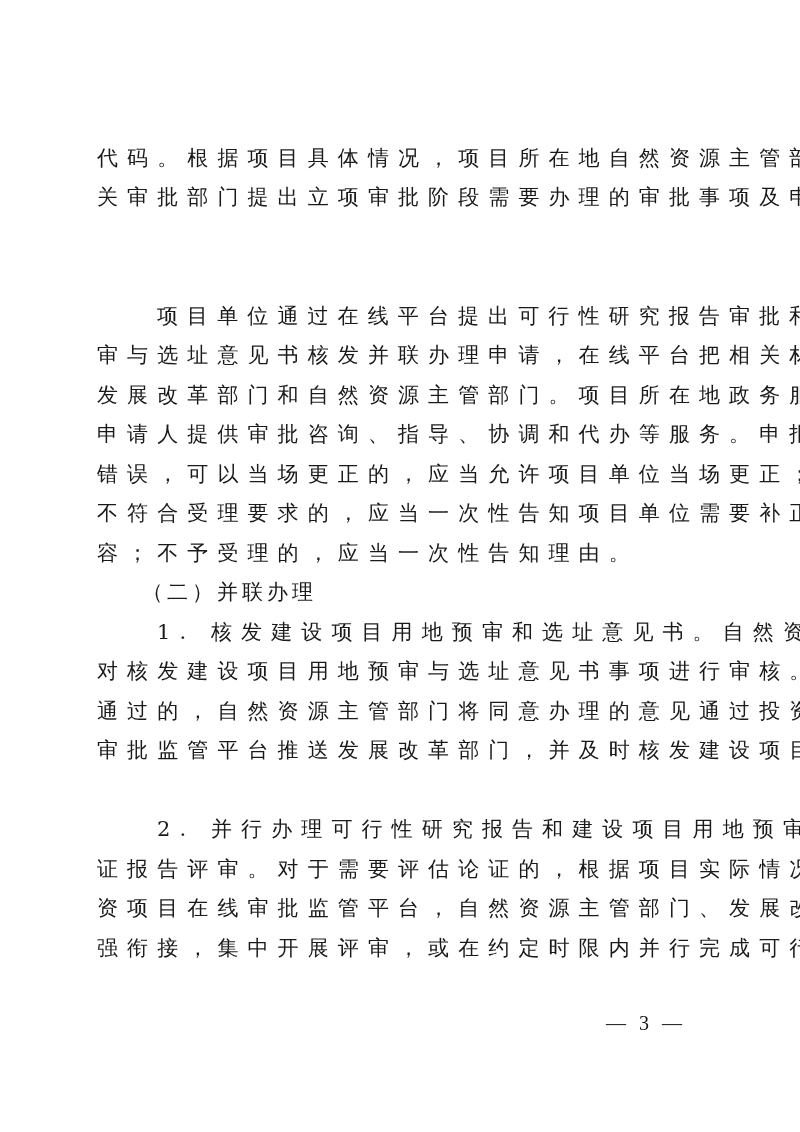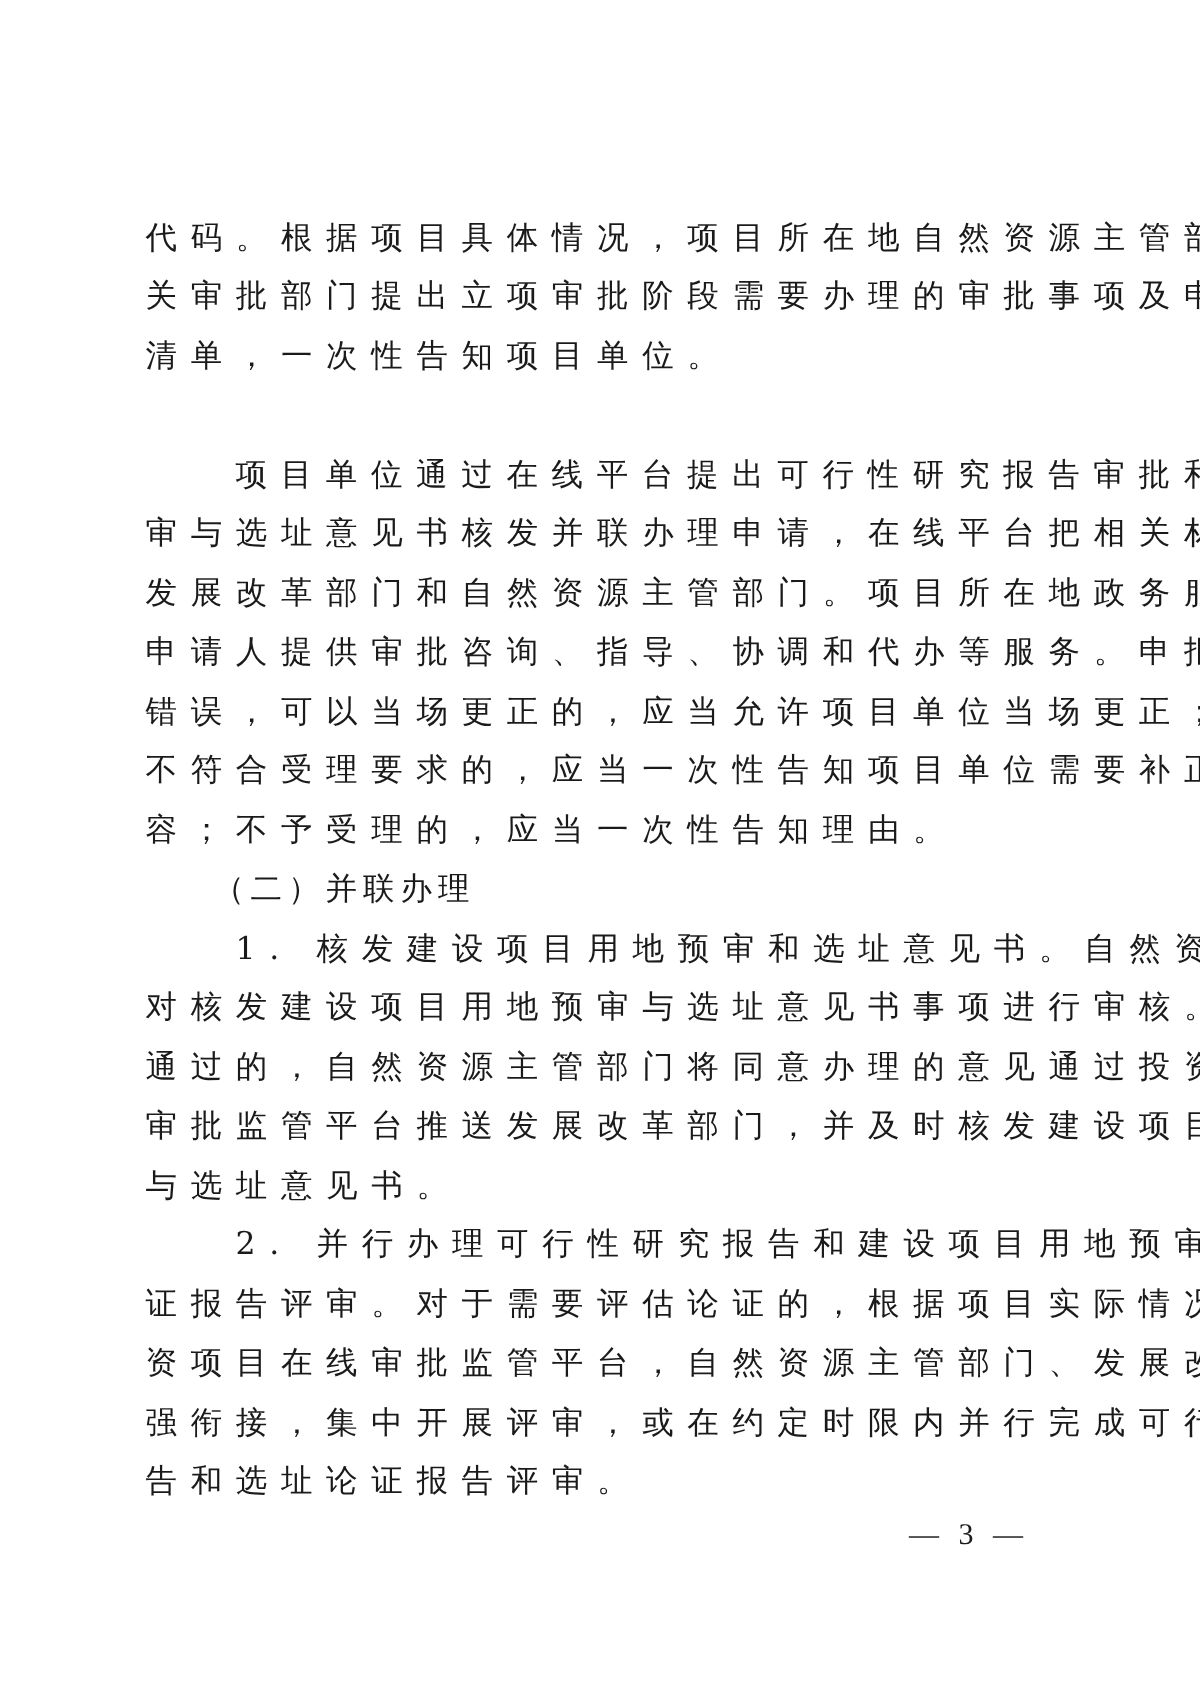--- a/index.html
+++ b/index.html
@@ -28,34 +28,31 @@
     color: #1a1a1a;
     letter-spacing: 4px;
   }
 </style>
 </head>
 <body>
 
 <div class="page">
   <div class="line" style="top:143px">代码。根据项目具体情况，项目所在地自然资源主管部门组织有</div>
   <div class="line" style="top:182px">关审批部门提出立项审批阶段需要办理的审批事项及申报材料</div>
-  <div class="line" style="top:222px">清单，一次性告知项目单位。</div>
   <div class="line indent" style="top:301px">项目单位通过在线平台提出可行性研究报告审批和用地预</div>
   <div class="line" style="top:340px">审与选址意见书核发并联办理申请，在线平台把相关材料推送给</div>
   <div class="line" style="top:380px">发展改革部门和自然资源主管部门。项目所在地政务服务大厅为</div>
   <div class="line" style="top:419px">申请人提供审批咨询、指导、协调和代办等服务。申报材料存在</div>
   <div class="line" style="top:459px">错误，可以当场更正的，应当允许项目单位当场更正；申报材料</div>
   <div class="line" style="top:498px">不符合受理要求的，应当一次性告知项目单位需要补正的全部内</div>
   <div class="line heading" style="top:577px">（二）并联办理</div>
   <div class="line" style="top:538px">容；不予受理的，应当一次性告知理由。</div>
   <div class="line indent" style="top:617px">1. 核发建设项目用地预审和选址意见书。自然资源主管部门</div>
   <div class="line" style="top:656px">对核发建设项目用地预审与选址意见书事项进行审核。对于审核</div>
   <div class="line" style="top:696px">通过的，自然资源主管部门将同意办理的意见通过投资项目在线</div>
   <div class="line" style="top:735px">审批监管平台推送发展改革部门，并及时核发建设项目用地预审</div>
-  <div class="line" style="top:775px">与选址意见书。</div>
   <div class="line indent" style="top:814px">2. 并行办理可行性研究报告和建设项目用地预审与选址论</div>
   <div class="line" style="top:854px">证报告评审。对于需要评估论证的，根据项目实际情况，依托投</div>
   <div class="line" style="top:893px">资项目在线审批监管平台，自然资源主管部门、发展改革部门加</div>
   <div class="line" style="top:933px">强衔接，集中开展评审，或在约定时限内并行完成可行性研究报</div>
-  <div class="line" style="top:972px">告和选址论证报告评审。</div>
 
   <div class="pagenum">— 3 —</div>
 </div>
 
 </body></html>

